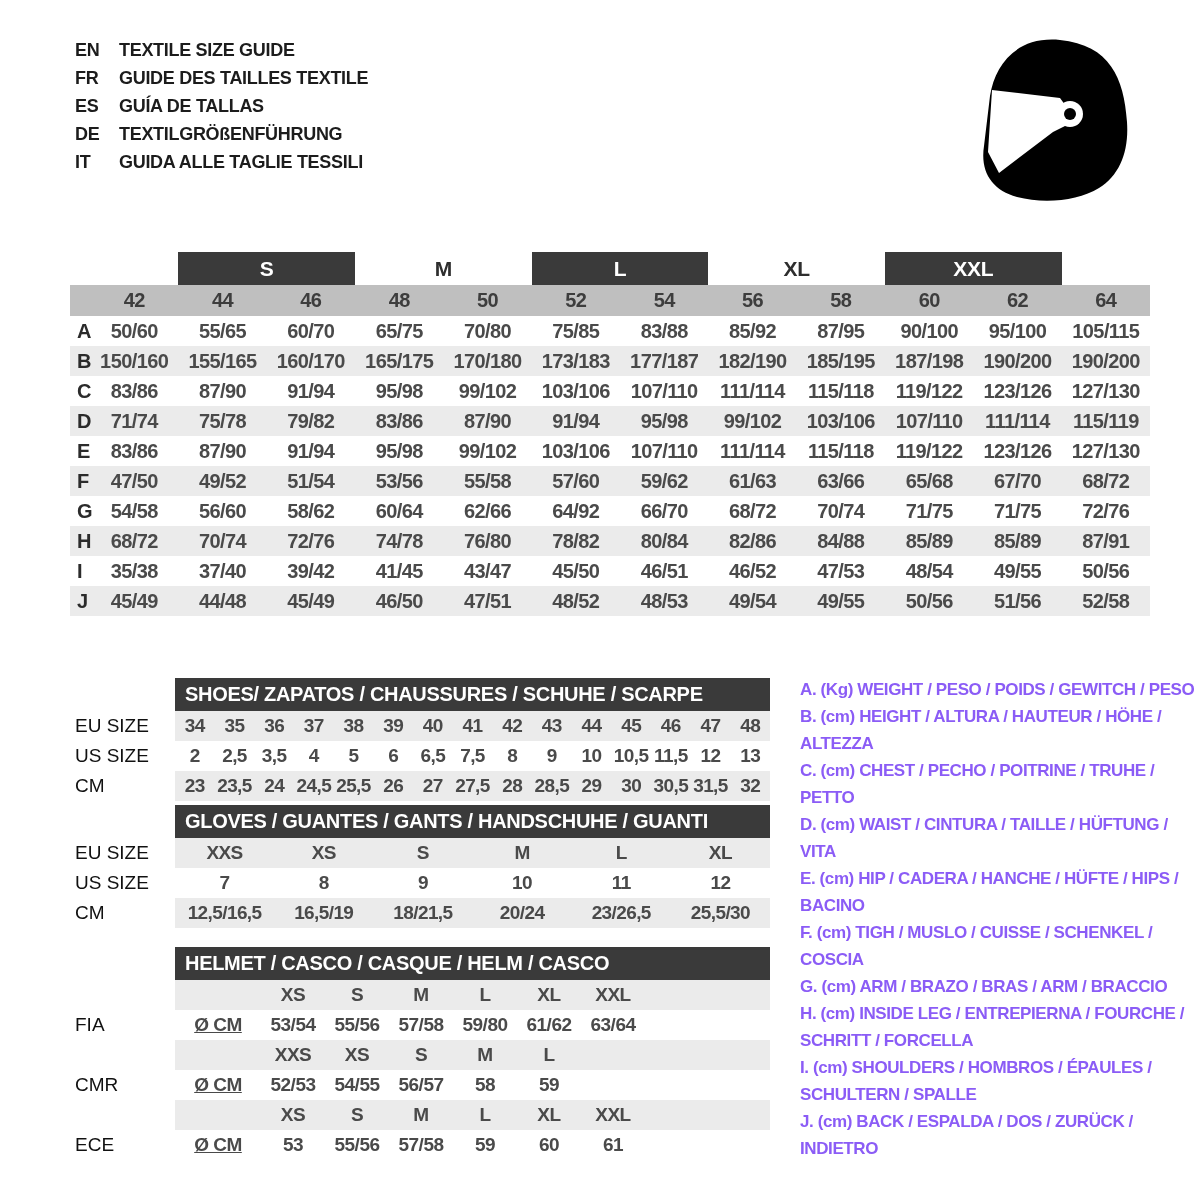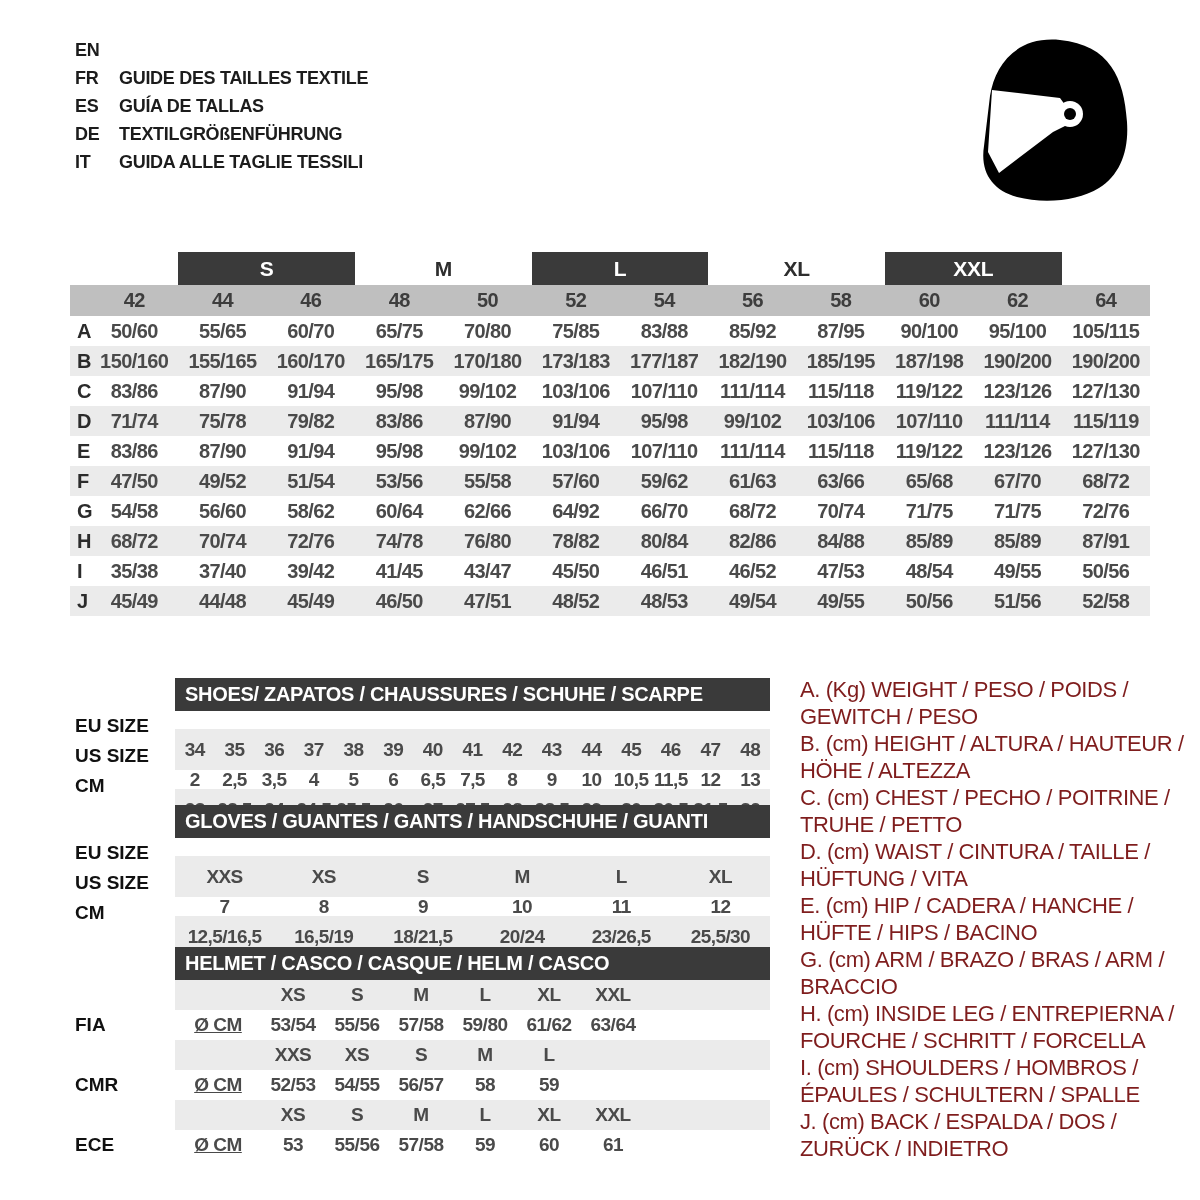--- a/index.html
+++ b/index.html
@@ -27,43 +27,44 @@
   .trow.stripe{background:#ebebeb;}
   .rletter{position:absolute;left:7px;width:30px;font-size:20px;font-weight:bold;color:#2b2b2b;}
   .tgrid{display:grid;grid-template-columns:repeat(12,1fr);padding-left:20px;width:100%;box-sizing:border-box;}
   
   .section{position:absolute;left:70px;width:720px;}
   #shoes-section{top:678px;}
   #gloves-section{top:805px;}
   #helmet-section{top:947px;}
   .sec-bar{position:absolute;left:105px;top:0;width:595px;height:33px;background:#3a3a3a;color:#fff;
     font-size:20px;font-weight:bold;line-height:33px;padding-left:10px;box-sizing:border-box;letter-spacing:-0.3px;}
-  .side-label{position:absolute;left:5px;height:30px;line-height:30px;font-size:19px;font-weight:bold;color:#111;}
-  .srow{position:absolute;left:105px;width:595px;height:41px;display:grid;align-items:center;margin-top:18px;}
+  .side-label{position:absolute;left:5px;height:30px;line-height:30px;font-size:19px;font-weight:normal;color:#111;}
+  .srow{position:absolute;left:105px;width:595px;height:30px;display:grid;align-items:center;}
   .srow.stripe{background:#ebebeb;}
   .srow .cell{font-size:19px;}
   .g15{grid-template-columns:repeat(15,1fr);}
   .g6{grid-template-columns:repeat(6,1fr);}
   #helmet-rows{position:absolute;left:105px;top:33px;width:595px;}
   .hrow{height:30px;display:flex;align-items:center;}
   .hrow.stripe{background:#ebebeb;}
   .hcell{width:64px;text-align:center;font-size:19px;font-weight:bold;color:#4a4a4a;letter-spacing:-0.5px;}
   .hcell.unit{width:86px;text-decoration:underline;}
   
   .legend{position:absolute;left:800px;top:676px;width:396px;}
-  .legend-item{font-size:22px;font-weight:normal;line-height:27px;color:#7f1d1d;letter-spacing:-0.4px;}
+  .legend-item{font-size:17px;font-weight:bold;line-height:27px;color:#8b5cf6;letter-spacing:-0.4px;}
 </style>
 </head>
 <body>
 
 <div class="sheet">
 
   <div class="langs" id="langs">
       <div class="lang-row">
         <div class="lang-code">EN</div>
+        <div class="lang-text">TEXTILE SIZE GUIDE</div>
       </div>
       <div class="lang-row">
         <div class="lang-code">FR</div>
         <div class="lang-text">GUIDE DES TAILLES TEXTILE</div>
       </div>
       <div class="lang-row">
         <div class="lang-code">ES</div>
         <div class="lang-text">GUÍA DE TALLAS</div>
       </div>
       <div class="lang-row">
@@ -430,19 +431,20 @@
         </div>
       </div>
   </div>
 
   <div class="legend" id="legend">
       <div class="legend-item">A. (Kg) WEIGHT / PESO / POIDS / GEWITCH / PESO</div>
       <div class="legend-item">B. (cm) HEIGHT / ALTURA / HAUTEUR / HÖHE / ALTEZZA</div>
       <div class="legend-item">C. (cm) CHEST / PECHO / POITRINE / TRUHE / PETTO</div>
       <div class="legend-item">D. (cm) WAIST / CINTURA / TAILLE / HÜFTUNG / VITA</div>
       <div class="legend-item">E. (cm) HIP / CADERA / HANCHE / HÜFTE / HIPS / BACINO</div>
+      <div class="legend-item">F. (cm) TIGH / MUSLO / CUISSE / SCHENKEL / COSCIA</div>
       <div class="legend-item">G. (cm) ARM / BRAZO / BRAS / ARM / BRACCIO</div>
       <div class="legend-item">H. (cm) INSIDE LEG / ENTREPIERNA / FOURCHE / SCHRITT / FORCELLA</div>
       <div class="legend-item">I. (cm) SHOULDERS / HOMBROS / ÉPAULES / SCHULTERN / SPALLE</div>
       <div class="legend-item">J. (cm) BACK / ESPALDA / DOS / ZURÜCK / INDIETRO</div>
     </div>
 
 </div>
 
 </body></html>

